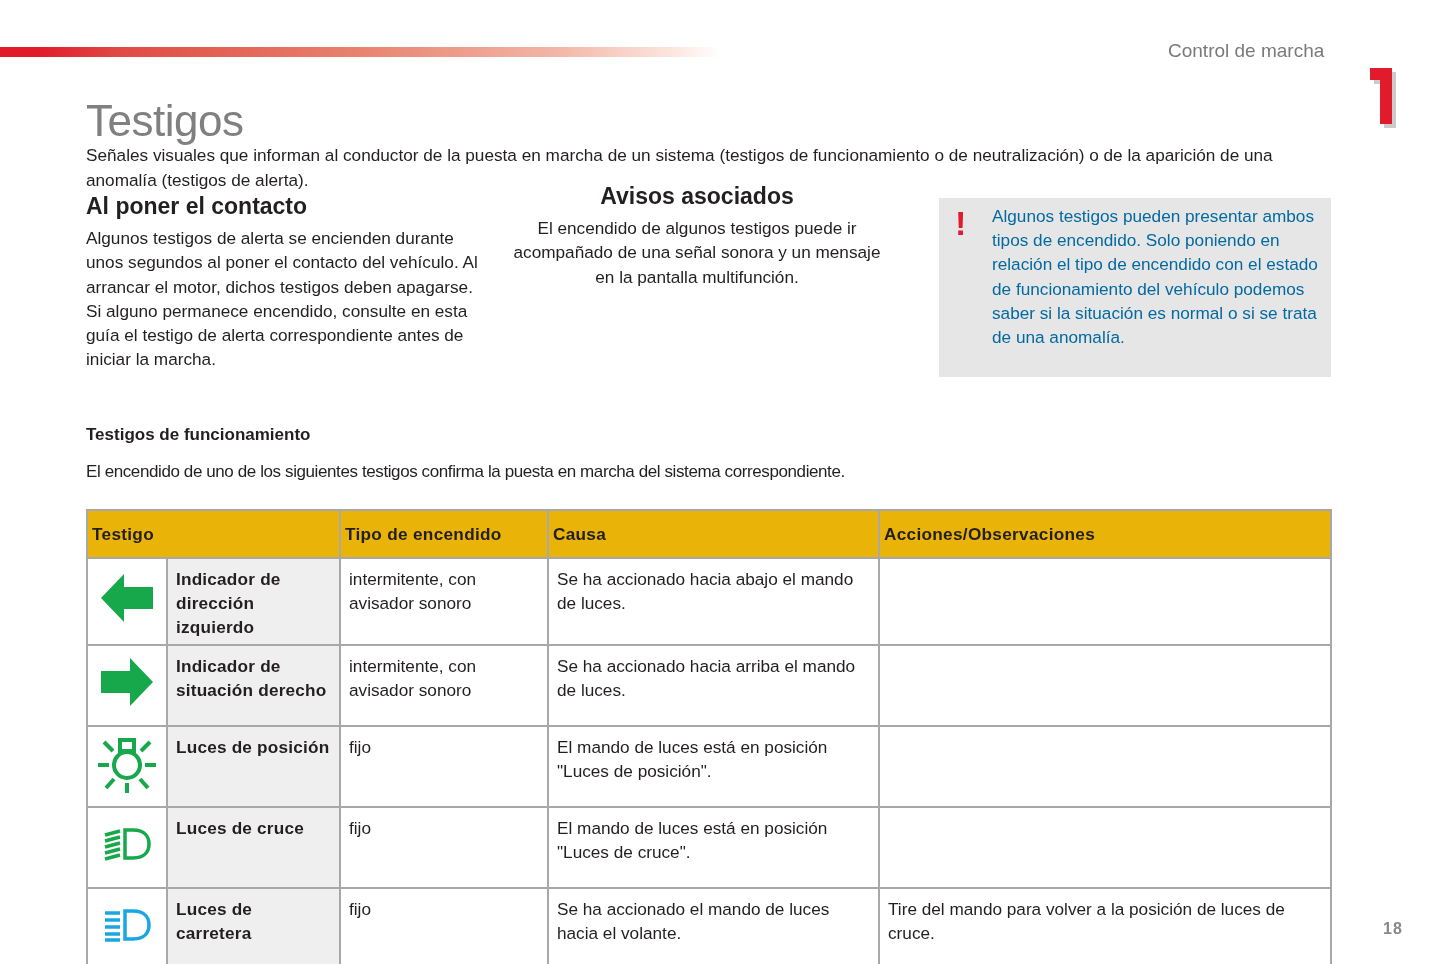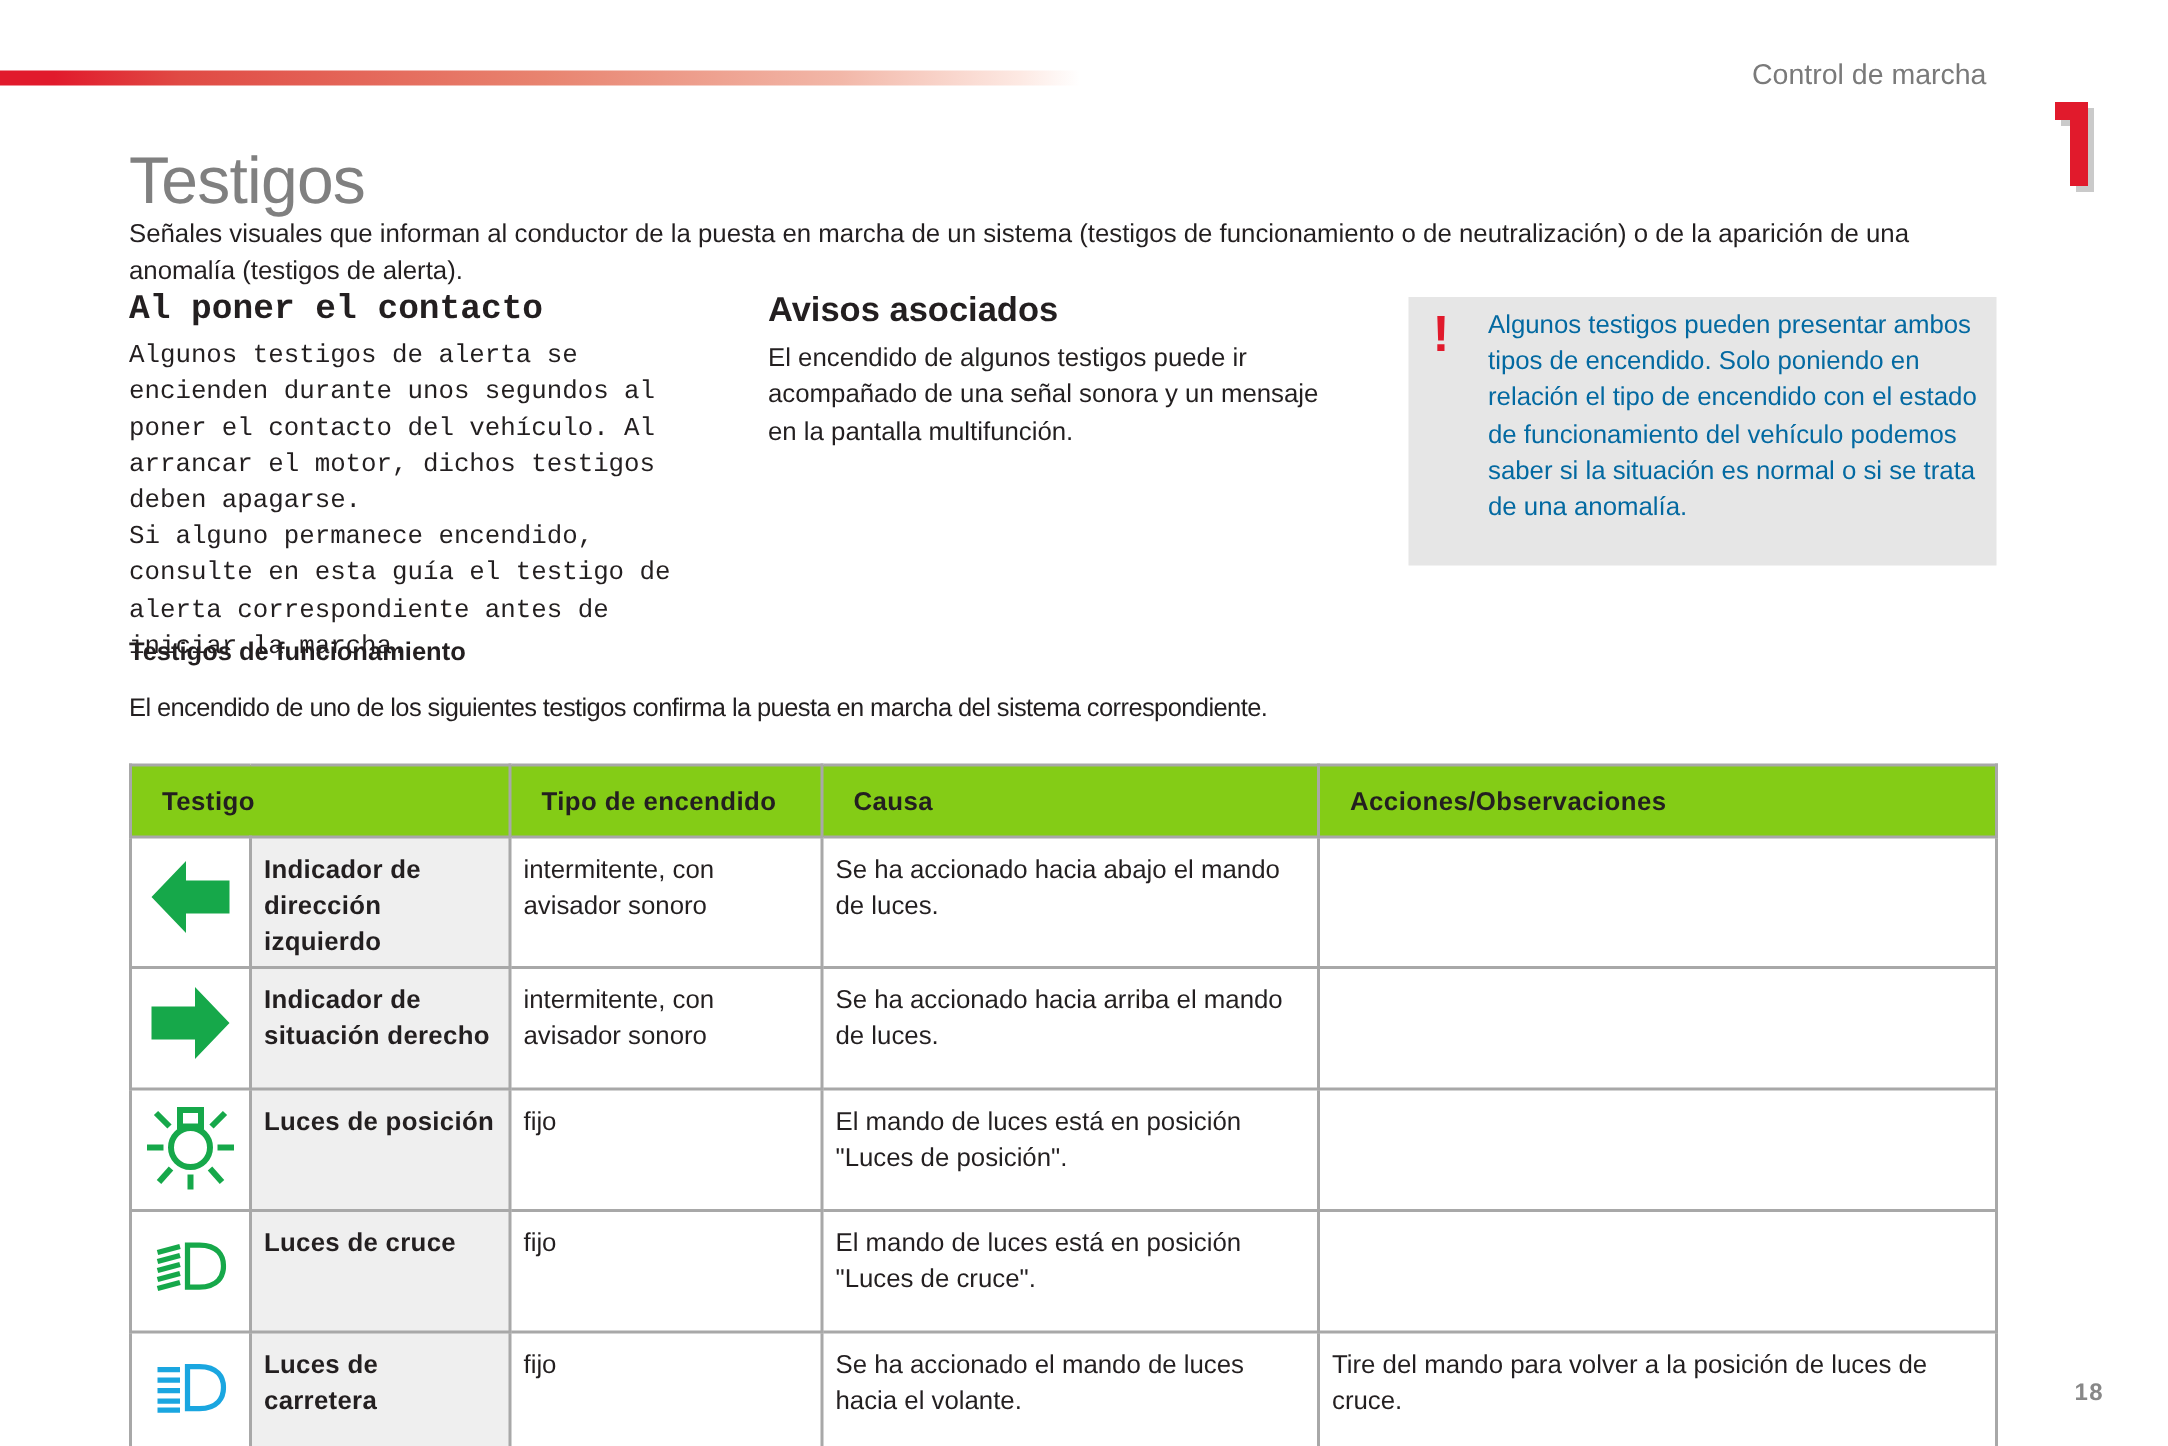--- a/index.html
+++ b/index.html
@@ -7,30 +7,30 @@
          font-family: "Liberation Sans", sans-serif; color: #231f20; }
   .topbar { position: absolute; left: 0; top: 47px; width: 720px; height: 10px;
             background: linear-gradient(to right, #e11a2c 0px, #e11a2c 36px, #e04a44 120px, #e8836f 360px, #f2b7a8 560px, #fde9e3 680px, rgba(255,255,255,0) 720px); }
   .section-label { position: absolute; left: 1168px; top: 40px; font-size: 19px; color: #7a7a7a; }
   .chapter-num { position: absolute; left: 1368px; top: 66px; width: 30px; height: 62px; }
   .page-title { position: absolute; left: 86px; top: 96px; font-size: 44px; color: #808080; letter-spacing: -0.5px; }
   .intro { position: absolute; left: 86px; top: 143px; width: 1240px; font-size: 17.2px; line-height: 24.5px; }
   h2 { margin: 0; font-size: 23px; font-weight: bold; }
   .col { position: absolute; font-size: 17.2px; line-height: 24.2px; }
   .col p { margin: 6px 0 0 0; }
-  .col1 { left: 86px; top: 194px; width: 400px; font-family: Liberation Mono, monospace; }
-  .col2 { left: 512px; top: 194px; width: 370px; }
+  .col1 { left: 86px; top: 194px; width: 400px; }
+  .col2 { left: 512px; top: 184px; width: 370px; text-align: center; }
   .note { position: absolute; left: 939px; top: 198px; width: 392px; height: 179px; background: #e6e6e6; }
   .note-icon { position: absolute; left: 16px; top: 6px; font-size: 34px; font-weight: bold; color: #e11a2c; }
   .note-text { position: absolute; left: 53px; top: 6px; width: 335px; font-size: 17.2px; line-height: 24.2px; color: #0369a1; }
   .sub-h { position: absolute; left: 86px; top: 425px; font-size: 17px; font-weight: bold; }
   .sub-intro { position: absolute; left: 86px; top: 462px; font-size: 17px; letter-spacing: -0.4px; }
   table { position: absolute; left: 86px; top: 509px; width: 1246px; border-collapse: collapse; font-size: 17.2px; line-height: 24.2px; }
   th, td { border: 2px solid #a8a8a8; vertical-align: top; text-align: left; padding: 0; }
-  th { background: #84cc16; height: 46px; font-weight: bold; padding: 0 20px; vertical-align: middle; letter-spacing: 0.3px; }
+  th { background: #eab308; height: 46px; font-weight: bold; padding: 0 4px; vertical-align: middle; letter-spacing: 0.3px; }
   td { height: 67px; padding: 8px 8px 4px 8px; }
   td.icon-cell { width: 52px; padding: 0 8px; vertical-align: middle; text-align: center; }
   td.name-cell { background: #efefef; font-weight: bold; width: 155px; letter-spacing: 0.2px; }
   td.tipo { width: 190px; }
   td.causa { width: 313px; }
   .page-num { position: absolute; left: 1383px; top: 920px; font-size: 16px; font-weight: bold; color: #888; letter-spacing: 1px; }
 </style>
 </head>
 <body>
 

